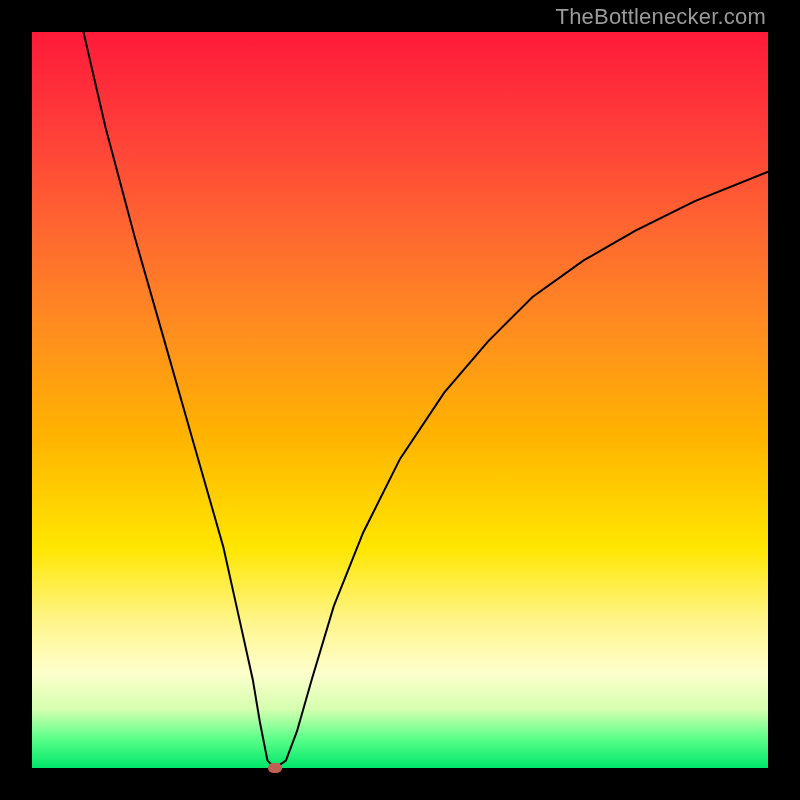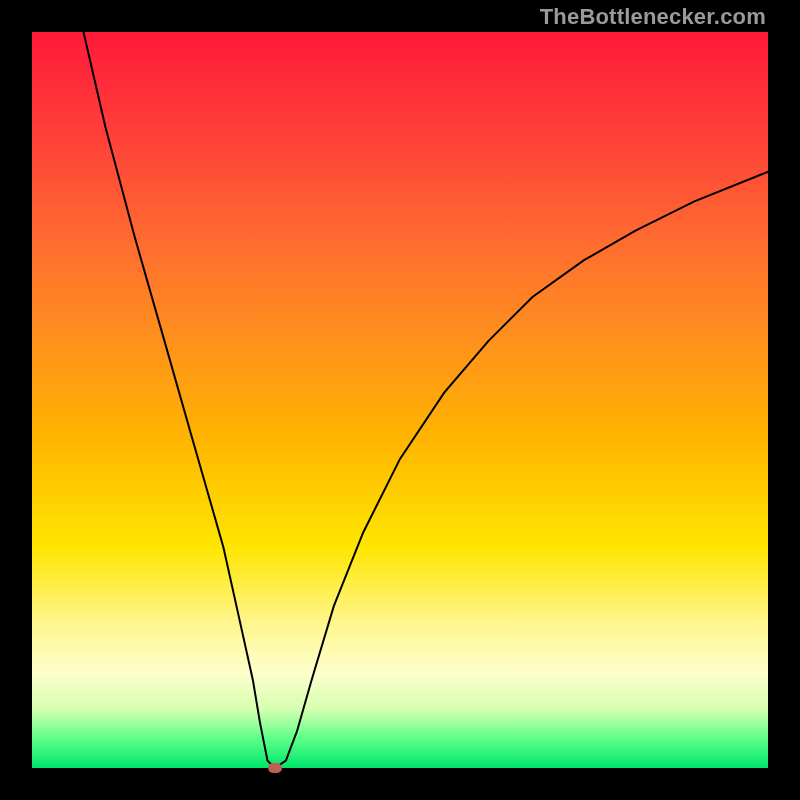--- a/index.html
+++ b/index.html
@@ -2,21 +2,20 @@
 <html><head>
 <meta charset="utf-8">
 <style>
   * { margin: 0; padding: 0; box-sizing: border-box; }
   html, body { width: 800px; height: 800px; overflow: hidden; background: #000; }
   .frame {
     width: 800px;
     height: 672px;
     background: #000;
     position: relative;
-    font-weight: bold;
   }
   .plot-area {
     position: absolute;
     left: 32px;
     top: 32px;
     width: 736px;
     height: 736px;
     background: linear-gradient(to bottom,
       #ff1a3a 0%,
       #ff3a3a 12%,

